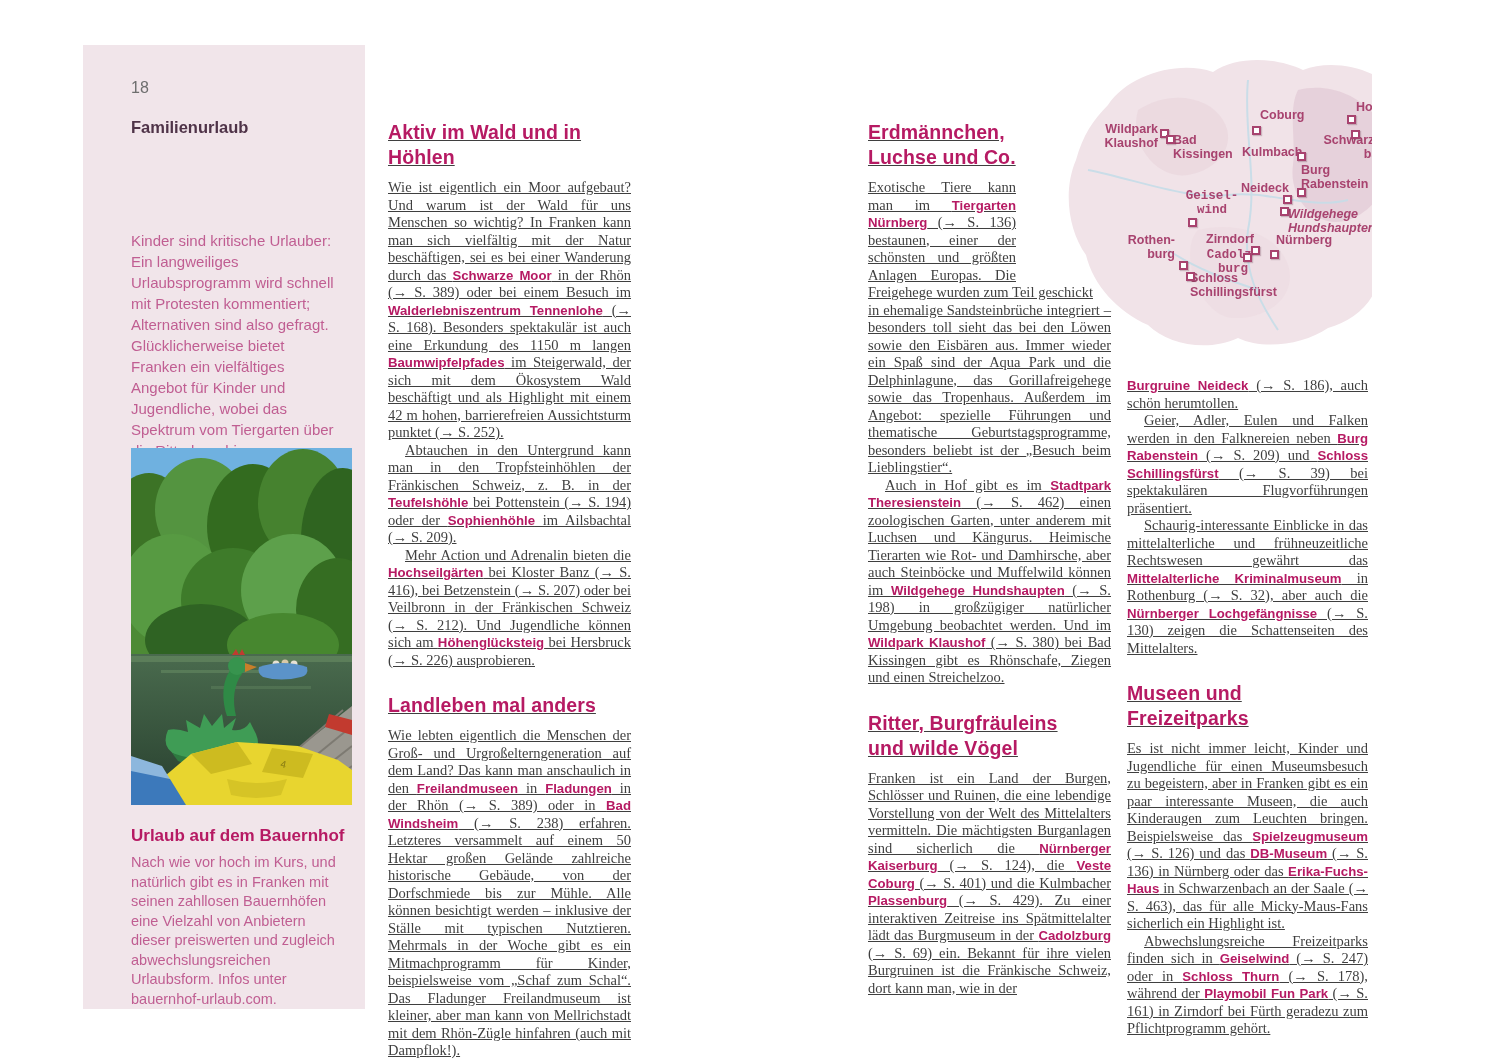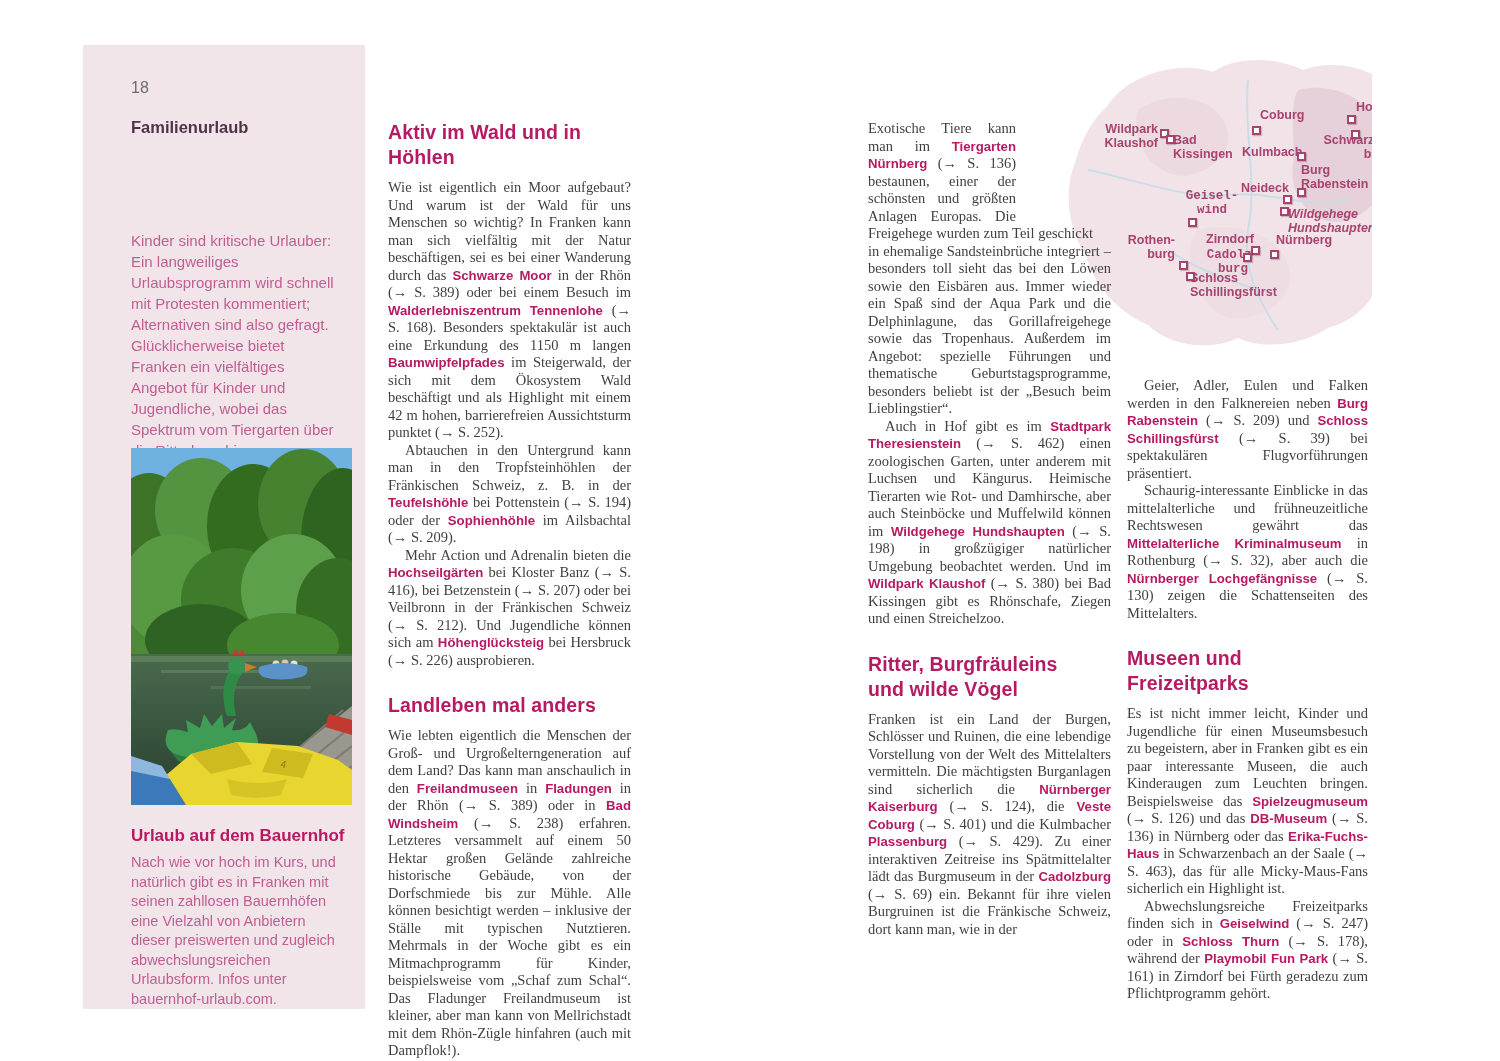--- a/index.html
+++ b/index.html
@@ -24,21 +24,21 @@
   .title{position:absolute;left:48px;top:98px;width:225px;font:700 28px/34px "Liberation Sans",sans-serif;
          color:var(--accent);white-space:pre-line;letter-spacing:.2px;}
   .intro{position:absolute;left:48px;top:185px;width:207px;font:400 15px/21px "Liberation Sans",sans-serif;
          color:var(--sidebar-text);}
   .photo{position:absolute;left:48px;top:403px;width:221px;height:357px;overflow:hidden;}
   .box-heading{position:absolute;left:48px;top:780px;width:220px;font:700 17px/22px "Liberation Sans",sans-serif;color:var(--accent);}
   .box-body{position:absolute;left:48px;top:808px;width:207px;font:400 14.5px/19.5px "Liberation Sans",sans-serif;color:var(--sidebar-text);}
 
   
   .col{position:absolute;width:243px;font:400 14.5px/17.5px "Liberation Serif",serif;
-       color:var(--body-text);text-align:justify;hyphens:auto;-webkit-hyphens:auto;z-index:2;}
+       color:var(--body-text);text-align:justify;hyphens:auto;-webkit-hyphens:auto;z-index:2;text-decoration:underline;}
   #colA{left:388px;top:120px;}
   #colB{left:868px;top:120px;}
   #colC{left:1127px;top:377px;width:241px;}
   .section-heading{font:700 19.5px/25px "Liberation Sans",sans-serif;color:var(--accent);
                    margin:24px 0 9px;white-space:pre-line;text-align:left;letter-spacing:.1px;}
   .col .section-heading:first-child{margin-top:0;}
   .body-par{margin:0;}
   .body-par.indent{text-indent:17px;}
   .hl{color:var(--accent);font-family:"Liberation Sans",sans-serif;font-weight:700;font-size:13.2px;}
   .wrap-spacer{float:right;clear:right;}
@@ -197,27 +197,30 @@
   <main>
     <section class="col" id="colA">
         <h3 class="section-heading">Aktiv im Wald und in Höhlen</h3>
         <p class="body-par"><span>Wie ist eigentlich ein Moor aufgebaut? Und warum ist der Wald für uns Menschen so wichtig? In Franken kann man sich vielfältig mit der Natur beschäftigen, sei es bei einer Wanderung durch das </span><span class="hl">Schwarze Moor</span><span> in der Rhön (→ S. 389) oder bei einem Besuch im </span><span class="hl">Walderlebniszentrum Tennenlohe</span><span> (→ S. 168). Besonders spektakulär ist auch eine Erkundung des 1150 m langen </span><span class="hl">Baumwipfelpfades</span><span> im Steigerwald, der sich mit dem Ökosystem Wald beschäftigt und als Highlight mit einem 42 m hohen, barrierefreien Aussichtsturm punktet (→ S. 252).</span></p>
         <p class="body-par indent"><span>Abtauchen in den Untergrund kann man in den Tropfsteinhöhlen der Fränkischen Schweiz, z. B. in der </span><span class="hl">Teufelshöhle</span><span> bei Pottenstein (→ S. 194) oder der </span><span class="hl">Sophienhöhle</span><span> im Ailsbachtal (→ S. 209).</span></p>
         <p class="body-par indent"><span>Mehr Action und Adrenalin bieten die </span><span class="hl">Hochseilgärten</span><span> bei Kloster Banz (→ S. 416), bei Betzenstein (→ S. 207) oder bei Veilbronn in der Fränkischen Schweiz (→ S. 212). Und Jugendliche können sich am </span><span class="hl">Höhenglücksteig</span><span> bei Hersbruck (→ S. 226) ausprobieren.</span></p>
         <h3 class="section-heading">Landleben mal anders</h3>
         <p class="body-par"><span>Wie lebten eigentlich die Menschen der Groß- und Urgroßelterngeneration auf dem Land? Das kann man anschaulich in den </span><span class="hl">Freilandmuseen</span><span> in </span><span class="hl">Fladungen</span><span> in der Rhön (→ S. 389) oder in </span><span class="hl">Bad Windsheim</span><span> (→ S. 238) erfahren. Letzteres versammelt auf einem 50 Hektar großen Gelände zahlreiche historische Gebäude, von der Dorfschmiede bis zur Mühle. Alle können besichtigt werden – inklusive der Ställe mit typischen Nutztieren. Mehrmals in der Woche gibt es ein Mitmachprogramm für Kinder, beispielsweise vom „Schaf zum Schal“. Das Fladunger Freilandmuseum ist kleiner, aber man kann von Mellrichstadt mit dem Rhön-Zügle hinfahren (auch mit Dampflok!).</span></p>
       </section>
     <section class="col" id="colB">
+        <h3 class="section-heading">Erdmännchen,
+Luchse und Co.</h3>
         <p class="body-par"><span class="wrap-spacer s1"></span><span class="wrap-spacer s2"></span><span>Exotische Tiere kann man im </span><span class="hl">Tiergarten Nürnberg</span><span> (→ S. 136) bestaunen, einer der schönsten und größten Anlagen Europas. Die Freigehege wurden zum Teil geschickt in ehemalige Sandsteinbrüche integriert – besonders toll sieht das bei den Löwen sowie den Eisbären aus. Immer wieder ein Spaß sind der Aqua Park und die Delphinlagune, das Gorillafreigehege sowie das Tropenhaus. Außerdem im Angebot: spezielle Führungen und thematische Geburtstagsprogramme, besonders beliebt ist der „Besuch beim Lieblingstier“.</span></p>
         <p class="body-par indent"><span>Auch in Hof gibt es im </span><span class="hl">Stadtpark Theresienstein</span><span> (→ S. 462) einen zoologischen Garten, unter anderem mit Luchsen und Kängurus. Heimische Tierarten wie Rot- und Damhirsche, aber auch Steinböcke und Muffelwild können im </span><span class="hl">Wildgehege Hundshaupten</span><span> (→ S. 198) in großzügiger natürlicher Umgebung beobachtet werden. Und im </span><span class="hl">Wildpark Klaushof</span><span> (→ S. 380) bei Bad Kissingen gibt es Rhönschafe, Ziegen und einen Streichelzoo.</span></p>
         <h3 class="section-heading">Ritter, Burgfräuleins
 und wilde Vögel</h3>
         <p class="body-par"><span>Franken ist ein Land der Burgen, Schlösser und Ruinen, die eine lebendige Vorstellung von der Welt des Mittelalters vermitteln. Die mächtigsten Burganlagen sind sicherlich die </span><span class="hl">Nürnberger Kaiserburg</span><span> (→ S. 124), die </span><span class="hl">Veste Coburg</span><span> (→ S. 401) und die Kulmbacher </span><span class="hl">Plassenburg</span><span> (→ S. 429). Zu einer interaktiven Zeitreise ins Spätmittelalter lädt das Burgmuseum in der </span><span class="hl">Cadolzburg</span><span> (→ S. 69) ein. Bekannt für ihre vielen Burgruinen ist die Fränkische Schweiz, dort kann man, wie in der</span></p>
       </section>
     <section class="col" id="colC">
+        <p class="body-par"><span class="hl">Burgruine Neideck</span><span> (→ S. 186), auch schön herumtollen.</span></p>
         <p class="body-par indent"><span>Geier, Adler, Eulen und Falken werden in den Falknereien neben </span><span class="hl">Burg Rabenstein</span><span> (→ S. 209) und </span><span class="hl">Schloss Schillingsfürst</span><span> (→ S. 39) bei spektakulären Flugvorführungen präsentiert.</span></p>
         <p class="body-par indent"><span>Schaurig-interessante Einblicke in das mittelalterliche und frühneuzeitliche Rechtswesen gewährt das </span><span class="hl">Mittelalterliche Kriminalmuseum</span><span> in Rothenburg (→ S. 32), aber auch die </span><span class="hl">Nürnberger Lochgefängnisse</span><span> (→ S. 130) zeigen die Schattenseiten des Mittelalters.</span></p>
         <h3 class="section-heading">Museen und Freizeitparks</h3>
         <p class="body-par"><span>Es ist nicht immer leicht, Kinder und Jugendliche für einen Museumsbesuch zu begeistern, aber in Franken gibt es ein paar interessante Museen, die auch Kinderaugen zum Leuchten bringen. Beispielsweise das </span><span class="hl">Spielzeugmuseum</span><span> (→ S. 126) und das </span><span class="hl">DB-Museum</span><span> (→ S. 136) in Nürnberg oder das </span><span class="hl">Erika-Fuchs-Haus</span><span> in Schwarzenbach an der Saale (→ S. 463), das für alle Micky-Maus-Fans sicherlich ein Highlight ist.</span></p>
         <p class="body-par indent"><span>Abwechslungsreiche Freizeitparks finden sich in </span><span class="hl">Geiselwind</span><span> (→ S. 247) oder in </span><span class="hl">Schloss Thurn</span><span> (→ S. 178), während der </span><span class="hl">Playmobil Fun Park</span><span> (→ S. 161) in Zirndorf bei Fürth geradezu zum Pflichtprogramm gehört.</span></p>
       </section>
   </main>
 
 </div>
 

